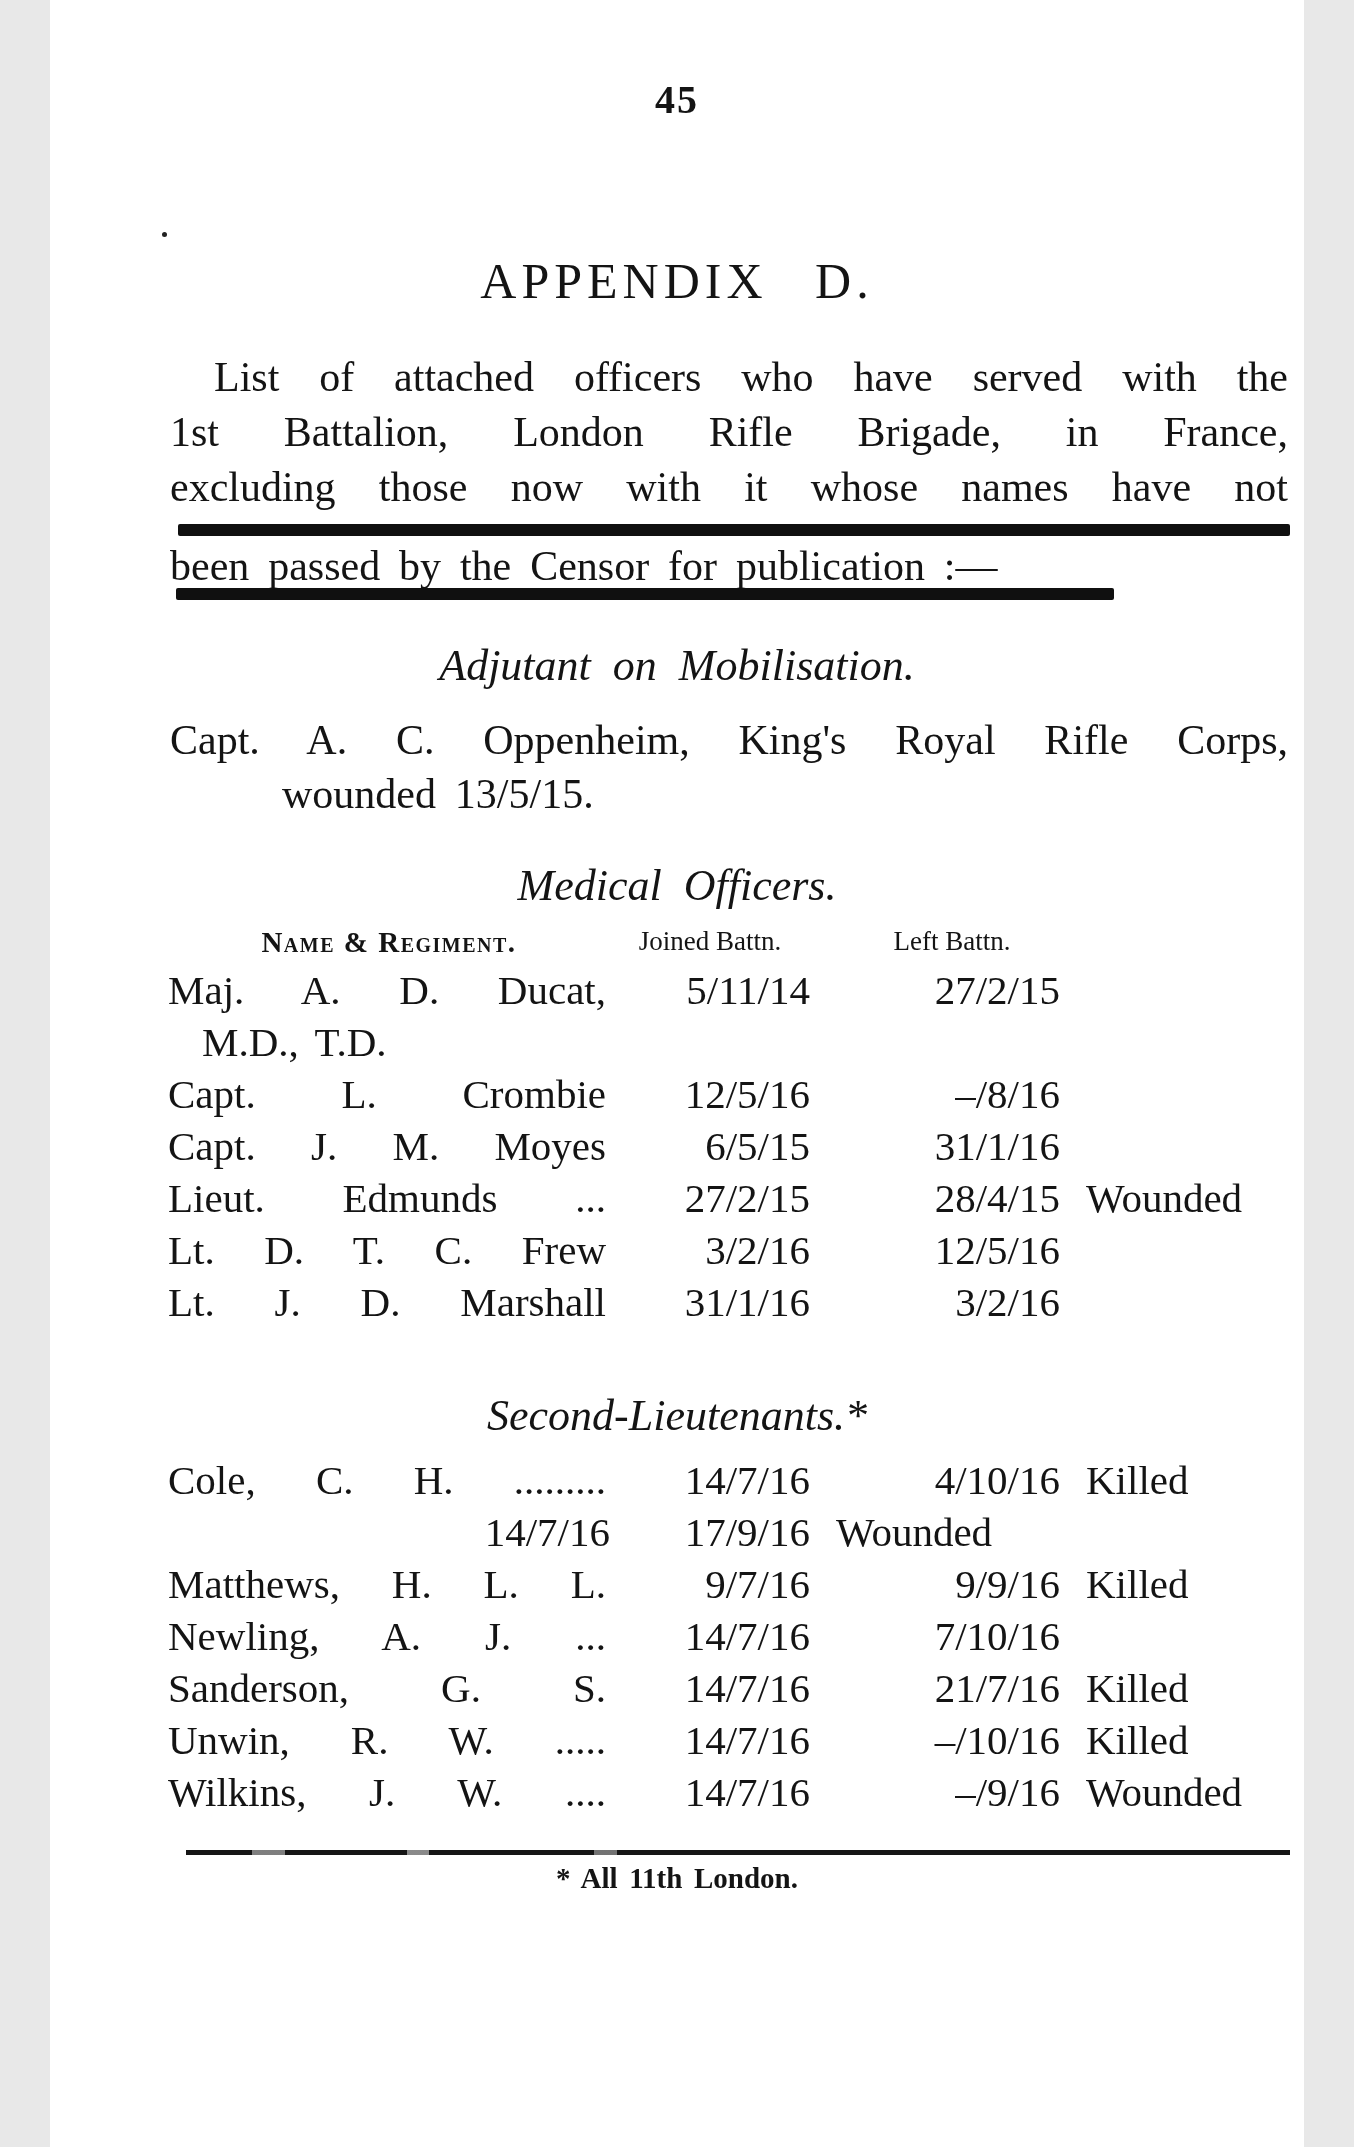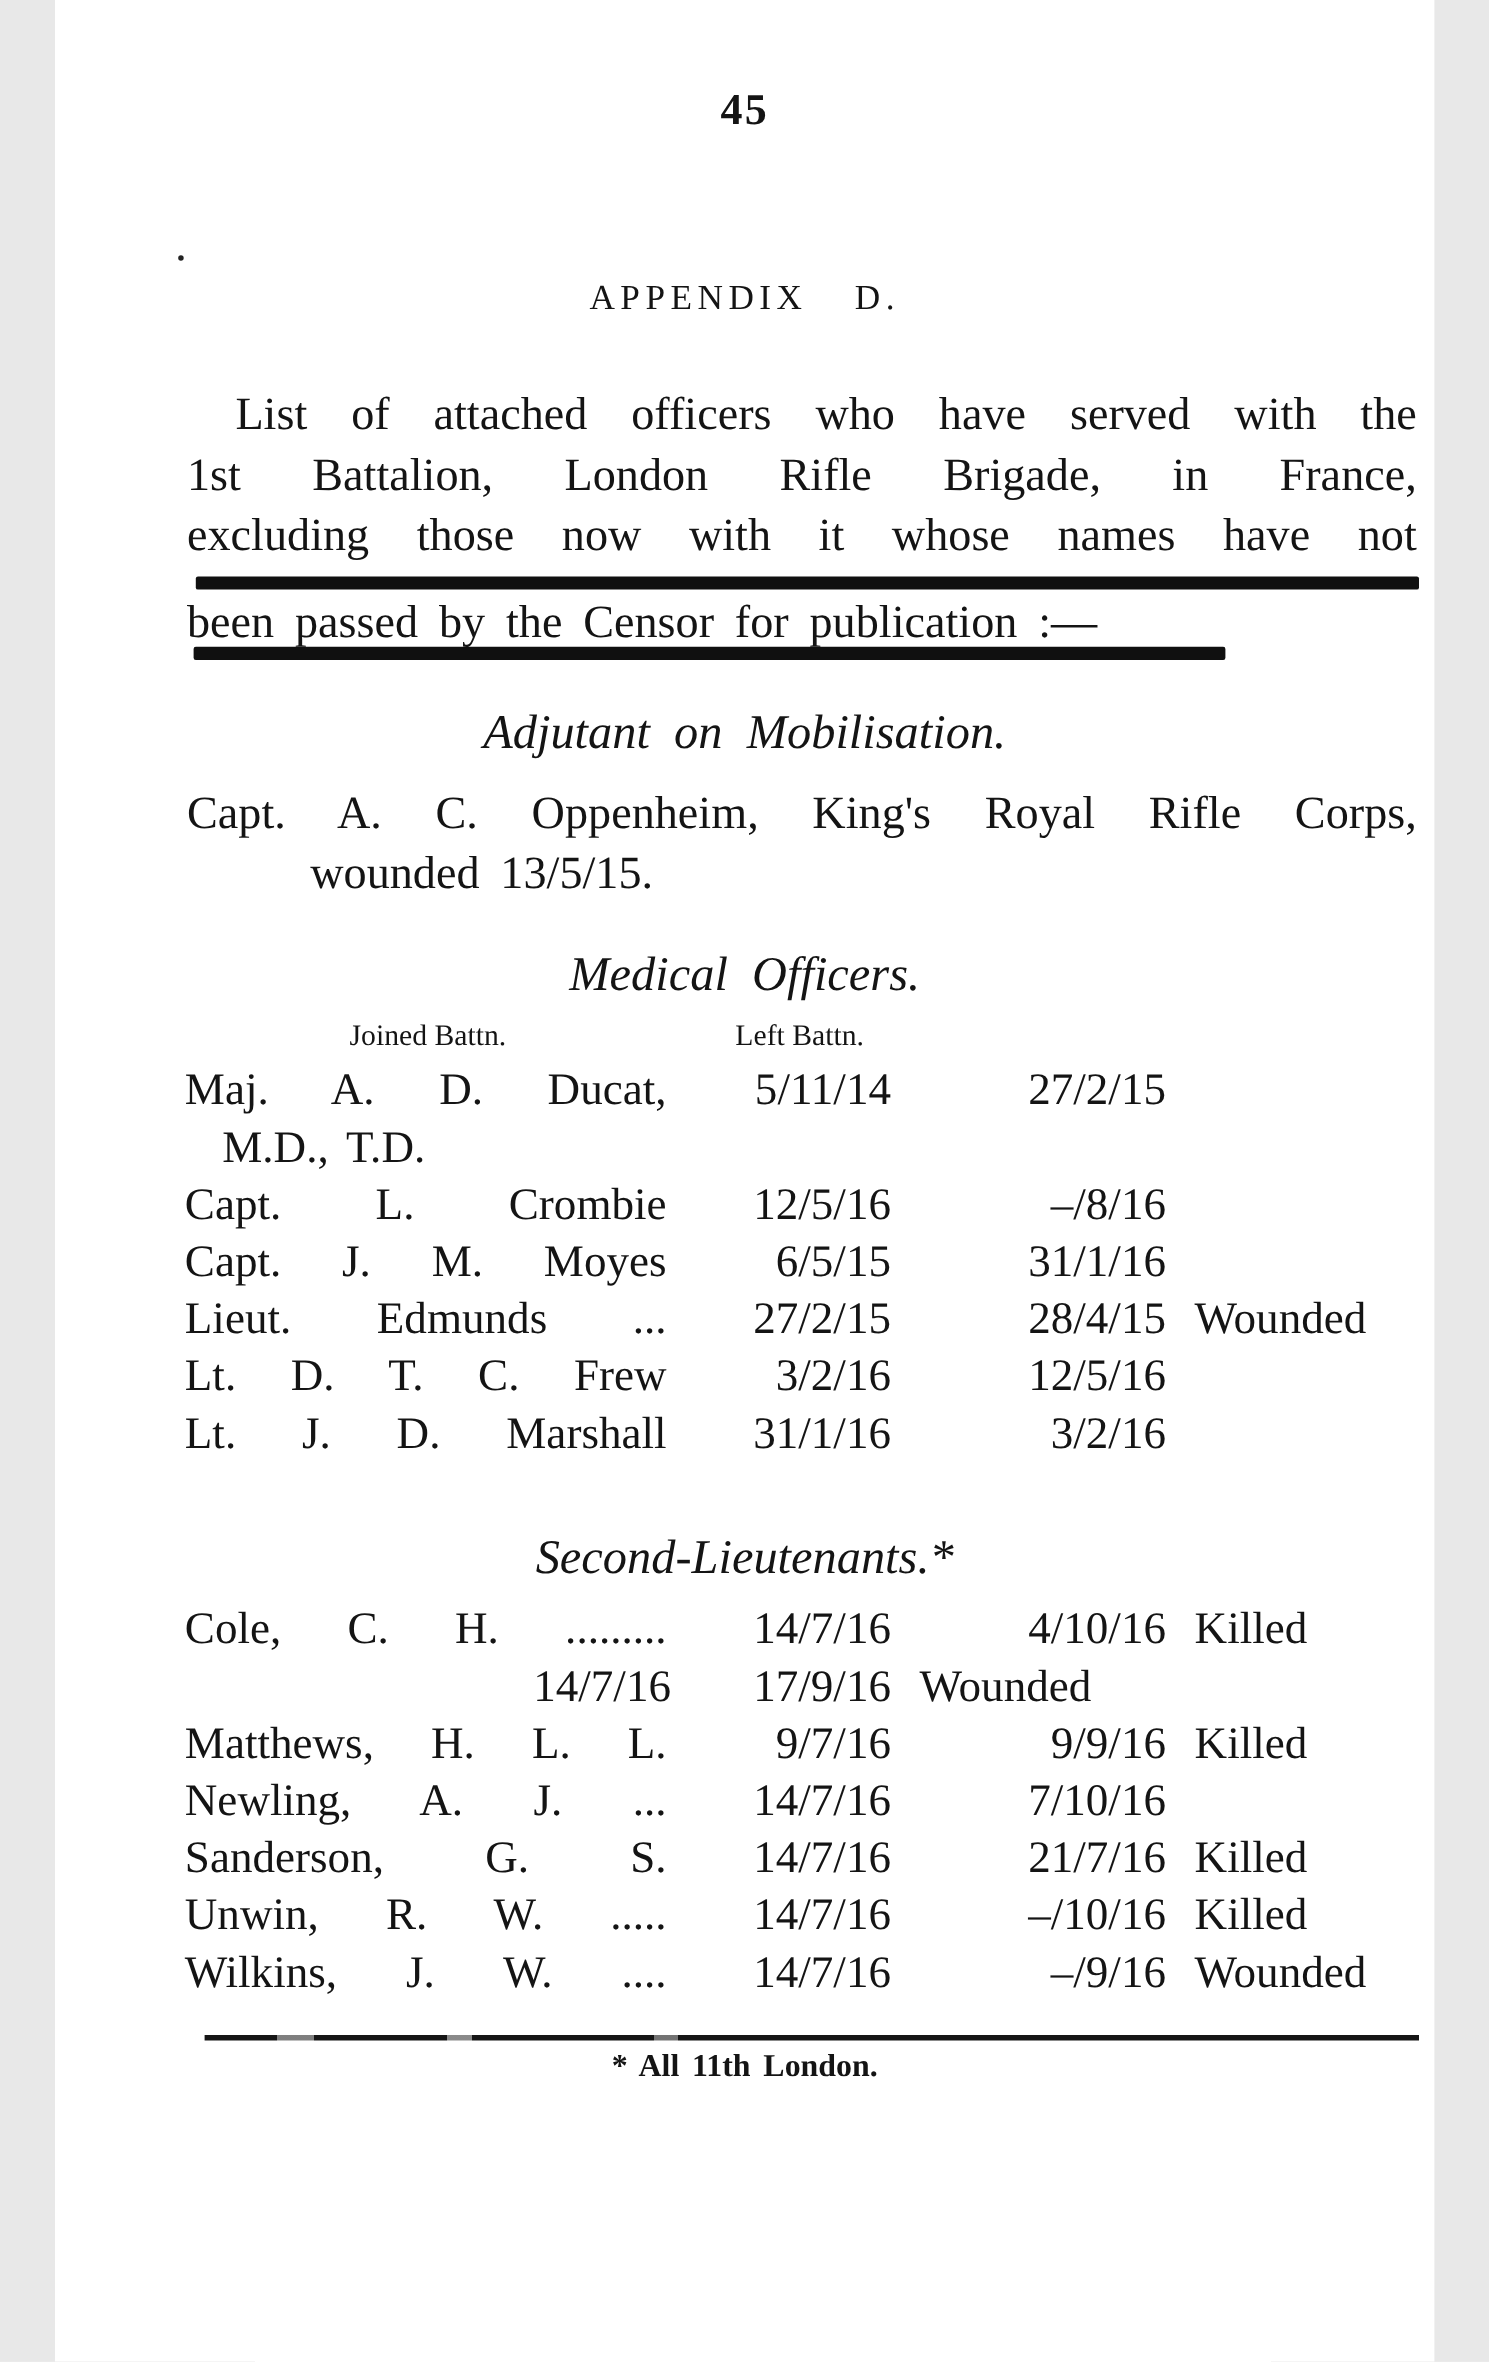--- a/index.html
+++ b/index.html
@@ -17,21 +17,21 @@
   .pageno{
     top:76px;left:0;width:100%;
     text-align:center;
     font-size:40px;font-weight:bold;
     letter-spacing:2px;
   }
   
   .apptitle{
     top:252px;left:0;width:100%;
     text-align:center;
-    font-size:32px;
+    font-size:50px;
     letter-spacing:5px;
     word-spacing:30px;
   }
   
   .introline{
     left:120px;width:1118px;
     font-size:42px;line-height:46px;
     word-spacing:0.20em;
     white-space:nowrap;
   }
@@ -148,20 +148,21 @@
   <div class="abs rule rule2"></div>
 
   <div class="abs adjline1 just">Capt. A. C. Oppenheim, King's Royal Rifle Corps,</div>
   <div class="abs secheading adjheading">Adjutant on Mobilisation.</div>
   <div class="abs adjline2">wounded 13/5/15.</div>
 
   <div class="abs secheading medheading">Medical Officers.</div>
 
   <div class="abs tbl medtbl">
     <div class="hrow">
+      <div class="hname">Name &amp; Regiment.</div>
       <div class="hjoin">Joined Battn.</div>
       <div class="hleft">Left Battn.</div>
       <div></div>
     </div>
     <div class="trow">
       <div class="cname">Maj. A. D. Ducat,</div>
       <div class="cjoin">5/11/14</div>
       <div class="cleft">27/2/15</div>
       <div class="cstat"></div>
     </div>

